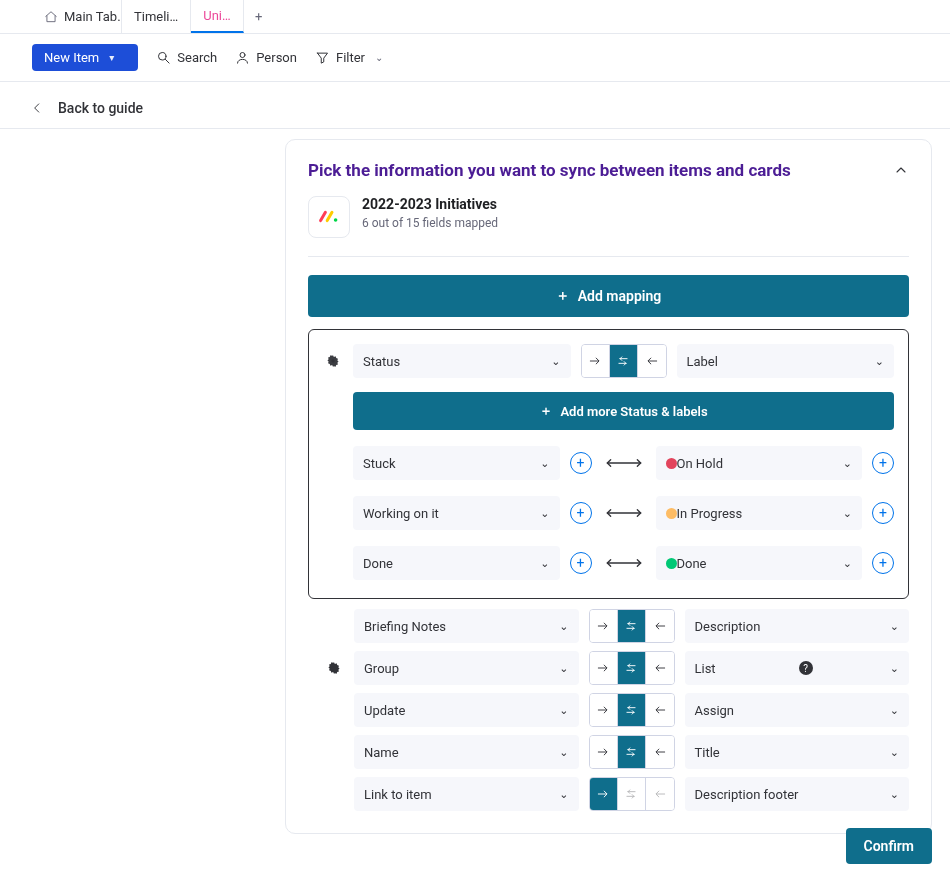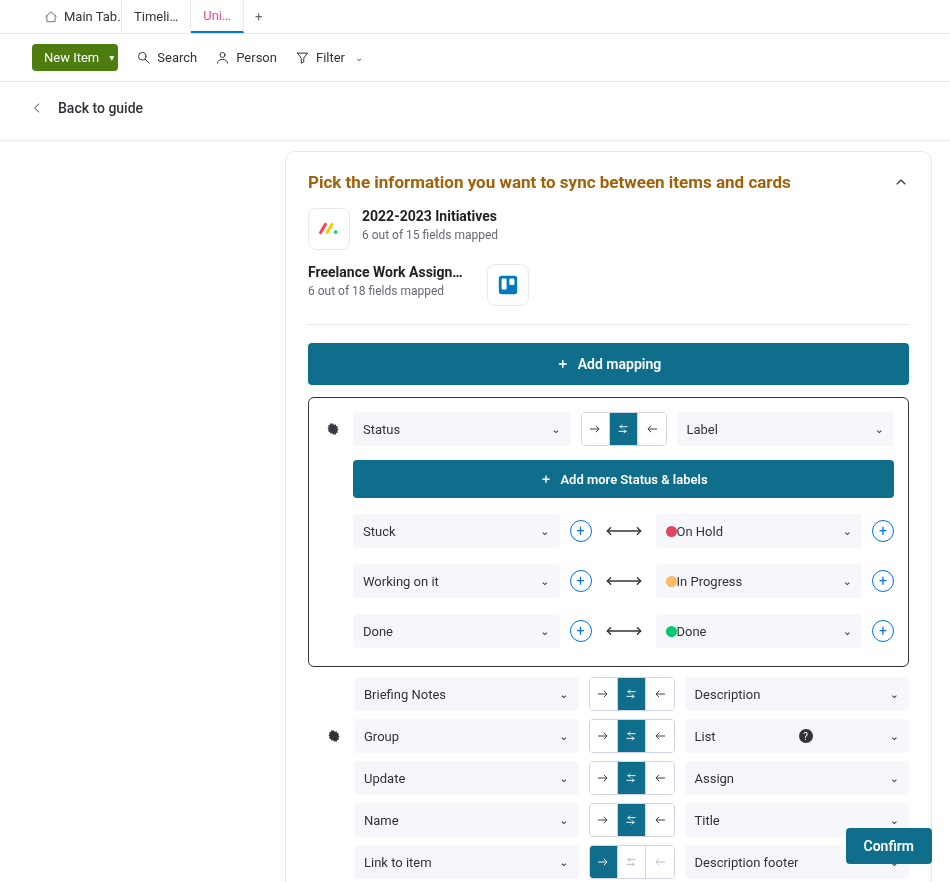--- a/index.html
+++ b/index.html
@@ -7,35 +7,35 @@
 
   
   .tabs-row { display:flex; align-items:center; padding: 0 0 0 32px; height:34px; border-bottom:1px solid #e6e9ef;}
   .tab { display:flex; align-items:center; gap:6px; padding:0 12px; height:100%; font-size:13px; color:#323338; cursor:pointer; white-space:nowrap; max-width:90px; overflow:hidden; text-overflow:ellipsis; border-right:1px solid #e6e9ef;}
   .tab.active { color:#ec4899; border-bottom:2px solid #0073ea; }
   .tab-add { width:30px; display:flex; align-items:center; justify-content:center; cursor:pointer; color:#676879;}
   .home-icon { width:14px; height:14px; flex:0 0 14px;}
 
   
   .toolbar { display:flex; align-items:center; gap:18px; padding: 10px 0 10px 32px; border-bottom:1px solid #e6e9ef;}
-  .new-btn { background:#4d7c0f; color:#fff; border:none; border-radius:4px; padding:6px 4px 6px 12px; display:flex; align-items:center; gap:10px; font-size:13px; cursor:pointer;}
+  .new-btn { background:#1d4ed8; color:#fff; border:none; border-radius:4px; padding:6px 24px 6px 12px; display:flex; align-items:center; gap:10px; font-size:13px; cursor:pointer;}
   .new-btn .caret { font-size:10px; opacity:.9;}
   .tool { display:flex; align-items:center; gap:6px; color:#323338; cursor:pointer; font-size:13px;}
   .tool svg { width:15px; height:15px;}
   .tool .caret { font-size:10px; color:#676879; margin-left:4px;}
 
   
-  .back-row { display:flex; align-items:center; gap:14px; padding: 18px 0 24px 30px; border-bottom:1px solid #e6e9ef;}
+  .back-row { display:flex; align-items:center; gap:14px; padding: 18px 0 12px 30px; border-bottom:1px solid #e6e9ef;}
   .back-row .chev { width:14px; height:14px; }
   .back-row span { font-size:14px; color:#323338; font-weight:500;}
 
   
   .panel { margin: 10px 18px 0 285px; border:1px solid #e6e9ef; border-radius:10px; padding: 20px 22px 22px 22px; }
   .panel-head { display:flex; align-items:center; justify-content:space-between; margin-bottom:16px;}
-  .panel-title { font-size:17px; font-weight:700; color:#a16207;}
+  .panel-title { font-size:17px; font-weight:700; color:#4c1d95;}
   .panel-head .chev-up { width:16px; height:16px; cursor:pointer;}
 
   .sources { display:flex; align-items:flex-start; gap:14px; padding-bottom:18px; border-bottom:1px solid #e6e9ef;flex-direction:column;}
   .source { display:flex; gap:12px; align-items:flex-start;}
   .source-left { flex:1;}
   .source-right { flex:1; justify-content:flex-end;}
   .source-icon { width:42px; height:42px; border:1px solid #e6e9ef; border-radius:8px; display:flex; align-items:center; justify-content:center;}
   .src-name { font-size:14px; font-weight:700; color:#1f2023; white-space:nowrap; overflow:hidden; text-overflow:ellipsis; max-width:210px;}
   .src-sub { font-size:12px; color:#676879; margin-top:4px;}
   .source-right-text { text-align:left; margin-right:12px;}
@@ -153,33 +153,20 @@
           <path d="M6 26 14 12" stroke="#ff3d57" stroke-width="5" stroke-linecap="round"></path>
           <path d="M17 26 25 12" stroke="#ffcb00" stroke-width="5" stroke-linecap="round"></path>
           <circle cx="31" cy="25" r="3" fill="#00d647"></circle>
         </svg>
       </div>
       <div>
         <div class="src-name">2022-2023 Initiatives</div>
         <div class="src-sub">6 out of 15 fields mapped</div>
       </div>
     </div>
-    <div class="source source-right">
-      <div class="source-right-text">
-        <div class="src-name">Freelance Work Assign…</div>
-        <div class="src-sub">6 out of 18 fields mapped</div>
-      </div>
-      <div class="source-icon">
-        <svg viewBox="0 0 24 24" width="22" height="22">
-          <rect x="2" y="2" width="20" height="20" rx="3" fill="#0079bf"></rect>
-          <rect x="5" y="5" width="5.5" height="12" rx="1.2" fill="#fff"></rect>
-          <rect x="13.5" y="5" width="5.5" height="7" rx="1.2" fill="#fff"></rect>
-        </svg>
-      </div>
-    </div>
   </div>
 
   <button class="add-btn">
     <span>＋</span>
     <span>Add mapping</span>
   </button>
 
   <div class="map-box">
     <div class="row">
       <div class="gear-col">

